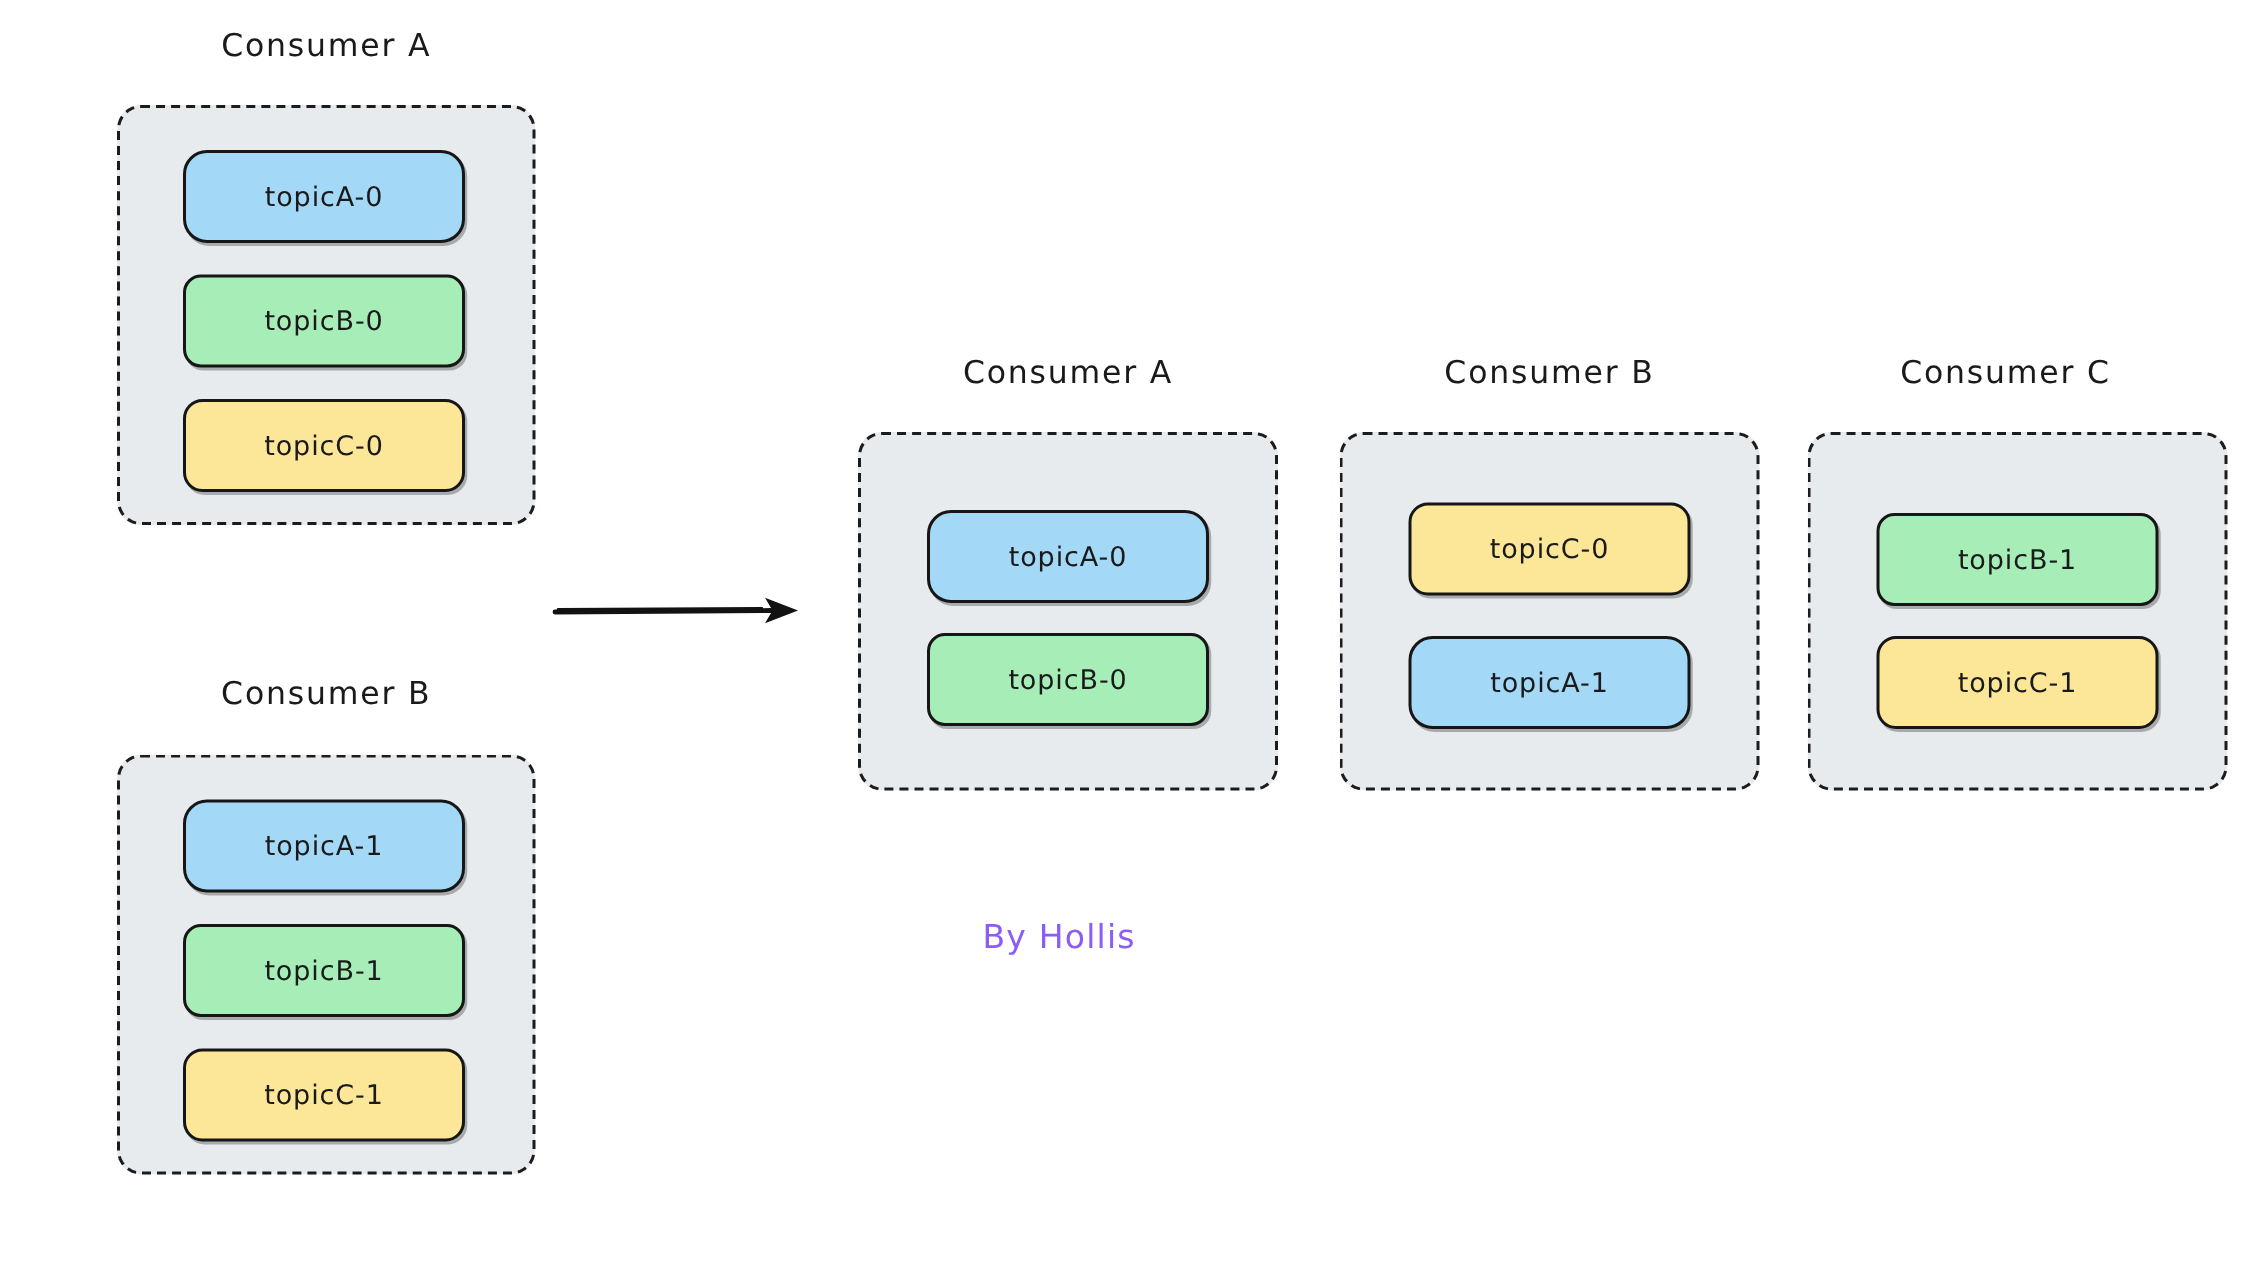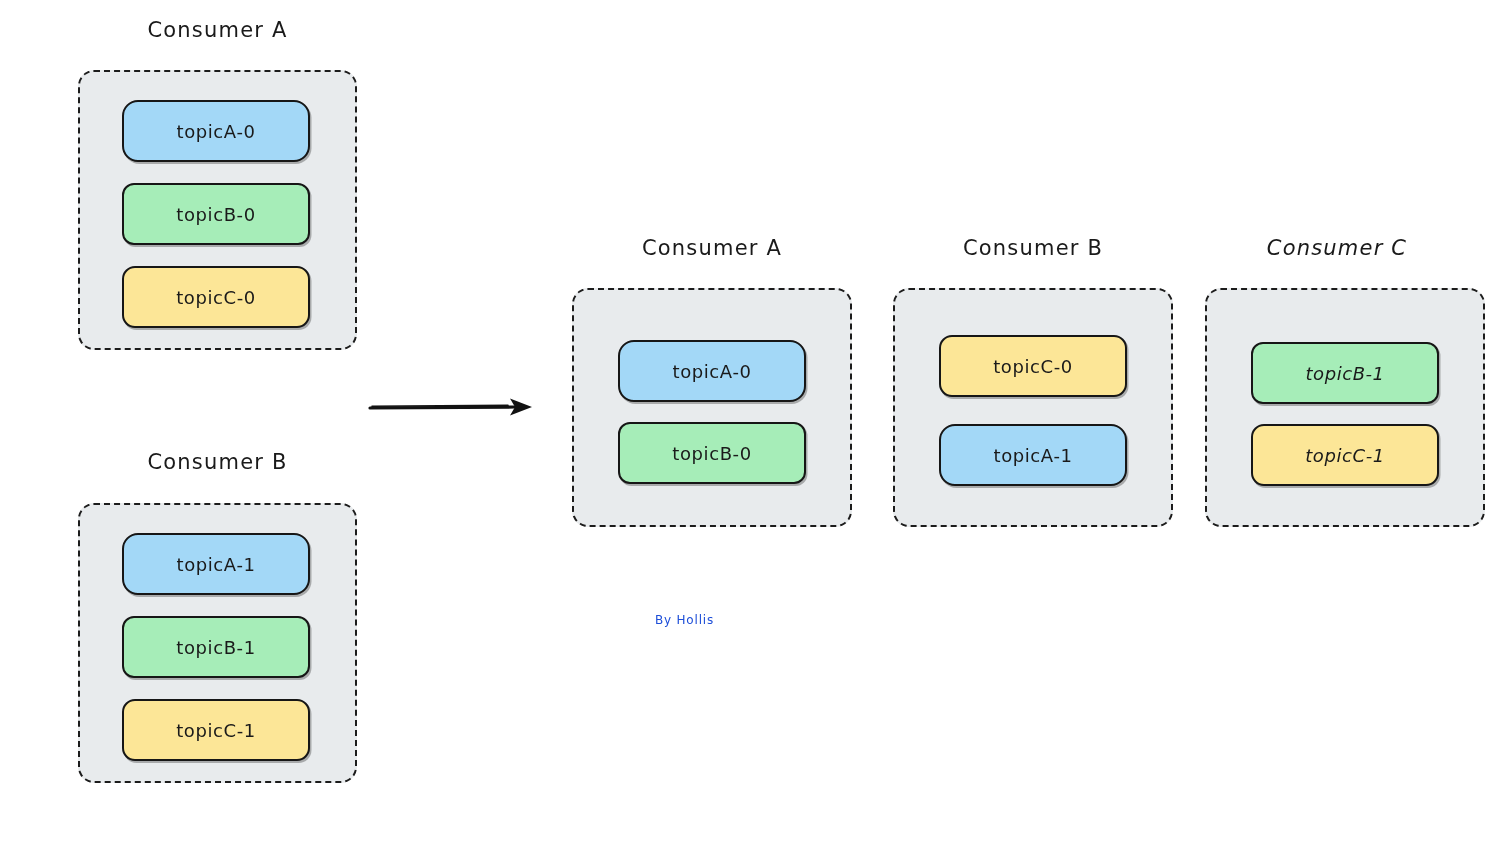--- a/index.html
+++ b/index.html
@@ -58,23 +58,23 @@
     left:0;top:0;width:100%;
     text-align:center;
     font-size:24px;
     color:#121212;
     white-space:nowrap;
   }
   #rebalance svg{position:absolute;left:0;top:34px;}
 
   #credit{
     position:absolute;
-    font-size:12px;
+    font-size:22px;
     letter-spacing:0.8px;
-    color:#1d4ed8;
+    color:#8b5cf6;
     white-space:nowrap;
   }
 </style>
 </head>
 <body>
 
 <div id="canvas">
 
   <div class="group" style="left:78px;top:18px;width:279px;height:332px;">
     <div class="group-title" style="top:0px;">Consumer A</div>
@@ -107,21 +107,21 @@
     <div class="partition p-green" style="left:46px;top:186px;width:188px;height:62px;">topicB-0</div>
   </div>
 
   <div class="group" style="left:893px;top:236px;width:280px;height:291px;">
     <div class="group-title" style="top:0px;">Consumer B</div>
     <div class="container-box" style="top:52px;width:280px;height:239px;"></div>
     <div class="partition p-yellow" style="left:46px;top:99px;width:188px;height:62px;">topicC-0</div>
     <div class="partition p-blue" style="left:46px;top:188px;width:188px;height:62px;">topicA-1</div>
   </div>
 
-  <div class="group" style="left:1205px;top:236px;width:264px;height:291px;font-style:italic;">
+  <div class="group" style="left:1205px;top:236px;width:264px;height:291px;">
     <div class="group-title" style="top:0px;">Consumer C</div>
     <div class="container-box" style="top:52px;width:280px;height:239px;"></div>
     <div class="partition p-green" style="left:46px;top:106px;width:188px;height:62px;">topicB-1</div>
     <div class="partition p-yellow" style="left:46px;top:188px;width:188px;height:62px;">topicC-1</div>
   </div>
 
   <div id="credit" style="left:655px;top:613px;">By Hollis</div>
 
 </div>
 

